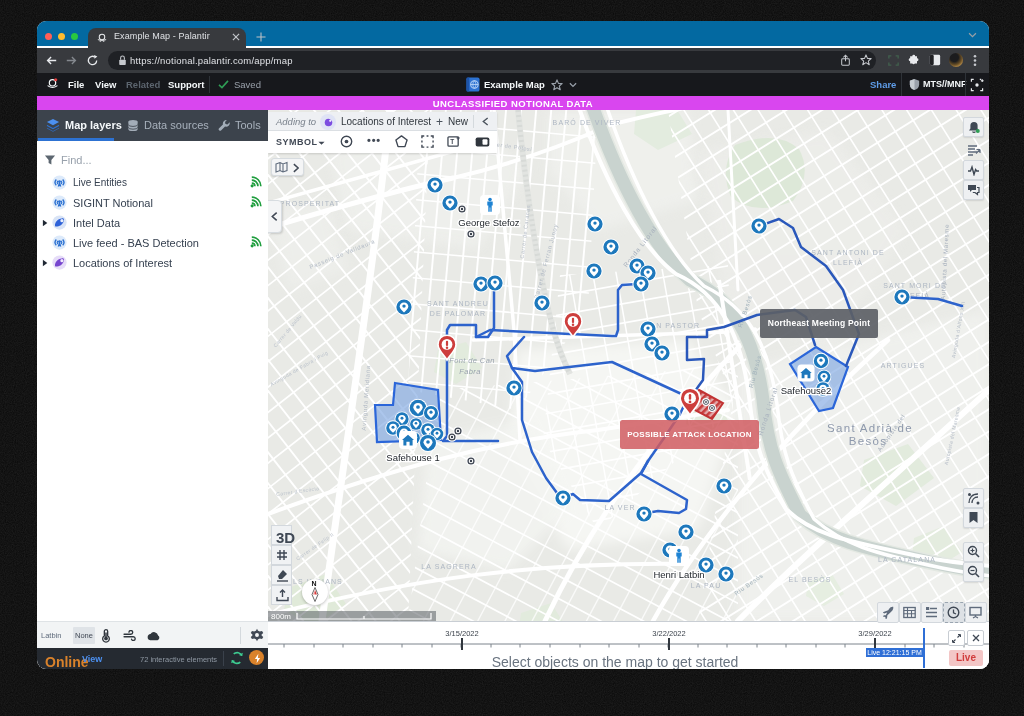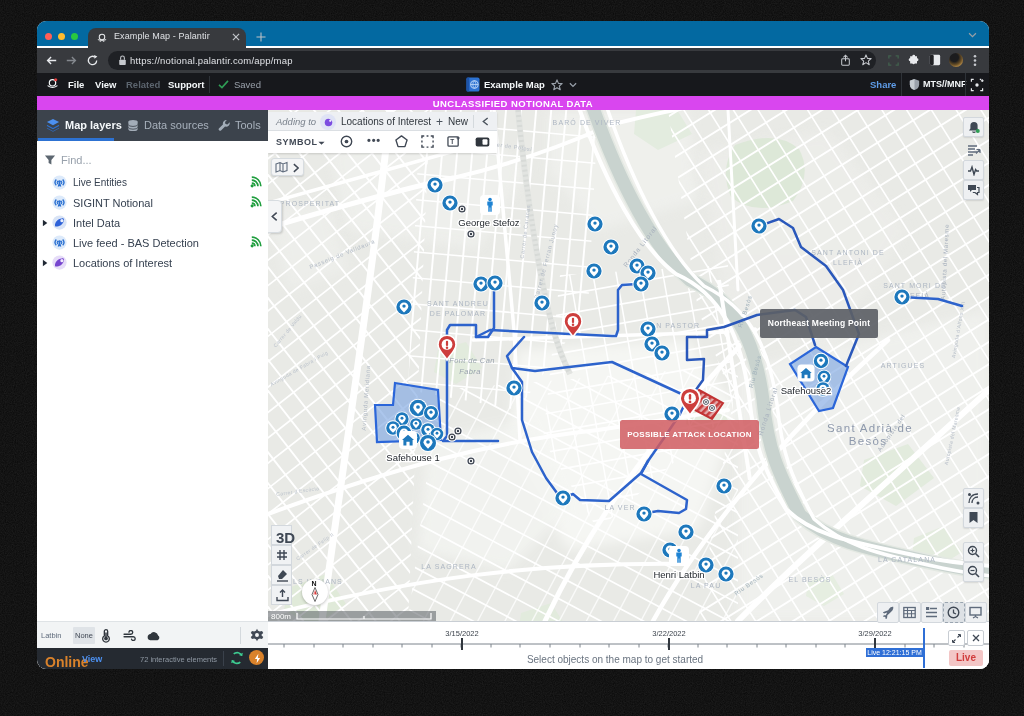--- a/index.html
+++ b/index.html
@@ -1304,21 +1304,21 @@
           <path d="M637,22 L637,25.5" stroke="#7d848c" stroke-width="1"></path>
           <path d="M666,22 L666,25.5" stroke="#7d848c" stroke-width="1"></path>
           <path d="M696,22 L696,25.5" stroke="#7d848c" stroke-width="1"></path>
           <path d="M725,22 L725,25.5" stroke="#7d848c" stroke-width="1"></path>
           <path d="M194,16 L194,28" stroke="#30363d" stroke-width="2"></path>
           <path d="M401,16 L401,28" stroke="#30363d" stroke-width="2"></path>
           <path d="M607,16 L607,28" stroke="#30363d" stroke-width="2"></path>
           <path d="M656,6 L656,46" stroke="#2f6fd6" stroke-width="2"></path>
         </svg>
         <div class="abs" style="left:598px;top:26px;width:57px;height:9px;background:#2f6fd6;color:#fff;font-size:7px;text-align:center;line-height:9px">Live 12:21:15 PM</div>
-        <div class="abs" style="left:0;top:32px;width:694px;font-size:10px;color:#6a7480;text-align:center">Select objects on the map to get started</div>
+        <div class="abs" style="left:0;top:32px;width:694px;font-size:14px;color:#6a7480;text-align:center">Select objects on the map to get started</div>
         <div class="abs" style="left:680px;top:8px;width:17px;height:16px;background:#fff;border:1px solid #c8cdd3;border-radius:2px"></div>
         <svg class="abs" style="left:684px;top:12px" width="9" height="9" viewBox="0 0 9 9">
           <path d="M5.5,3.5 L8.5,0.5 M8.5,0.5 L8.5,3 M8.5,0.5 L6,0.5 M3.5,5.5 L0.5,8.5 M0.5,8.5 L0.5,6 M0.5,8.5 L3,8.5" stroke="#3f4854" stroke-width="1.1" fill="none"></path>
         </svg>
         <div class="abs" style="left:699px;top:8px;width:17px;height:16px;background:#fff;border:1px solid #c8cdd3;border-radius:2px"></div>
         <svg class="abs" style="left:703.5px;top:12px" width="8" height="8" viewBox="0 0 8 8">
           <path d="M1,1 L7,7 M7,1 L1,7" stroke="#3f4854" stroke-width="1.3"></path>
         </svg>
         <div class="abs" style="left:681px;top:28px;width:34px;height:16px;background:#f3c6c6;border-radius:2px;color:#d13c3c;font-size:10px;font-weight:bold;text-align:center;line-height:16px">Live</div>
       </div>

